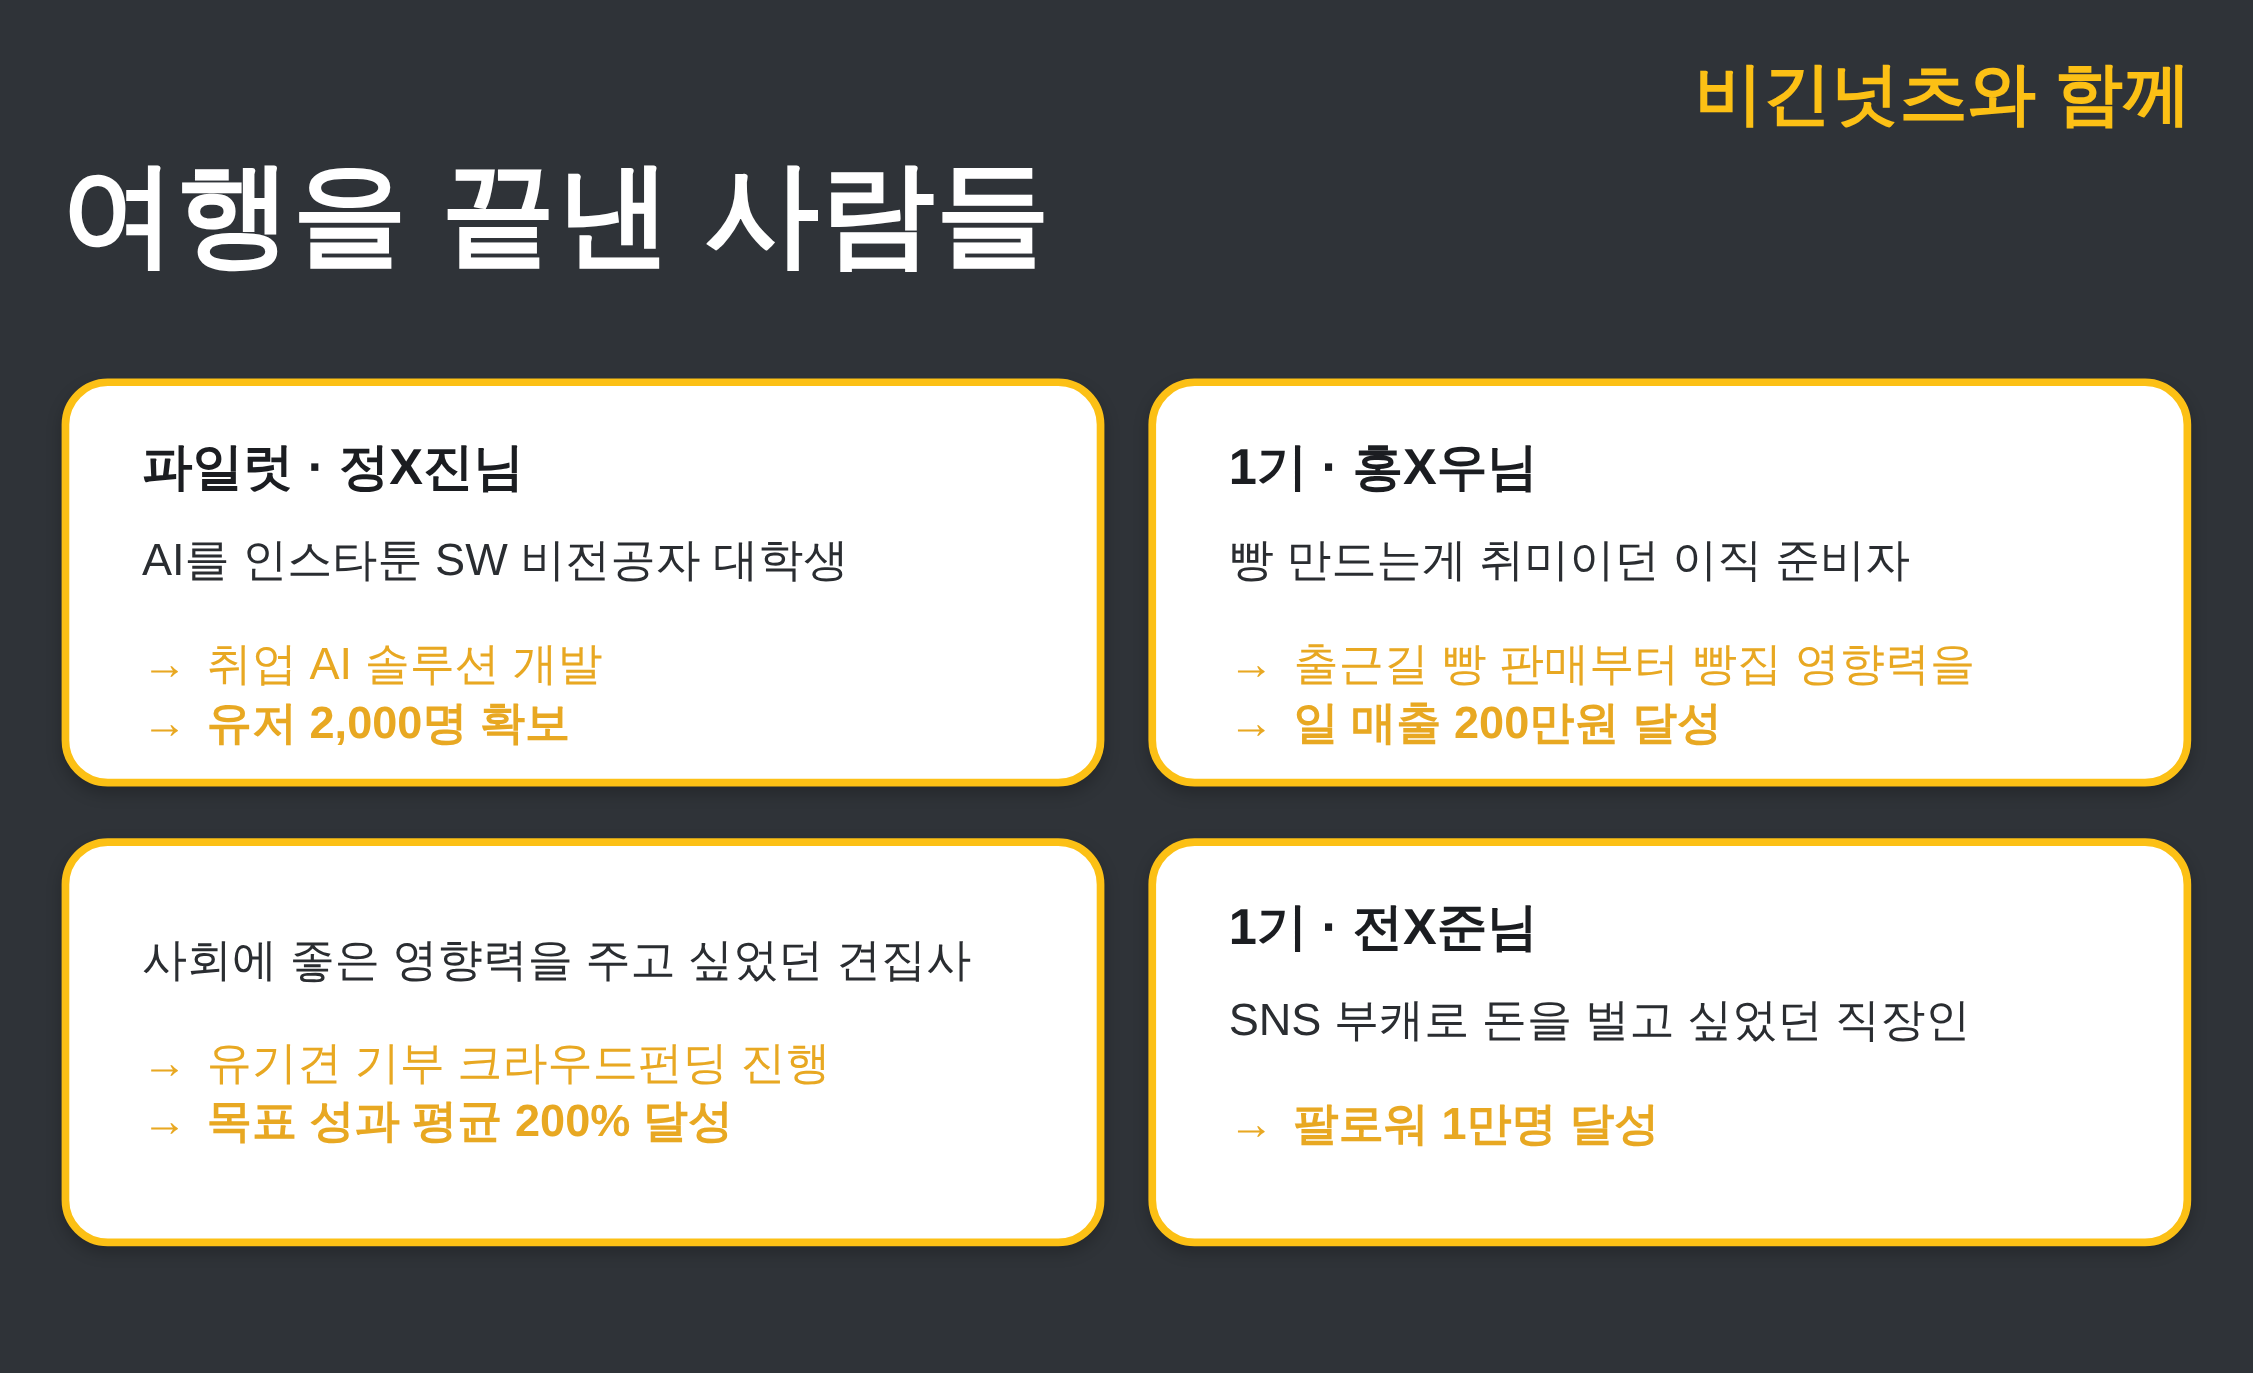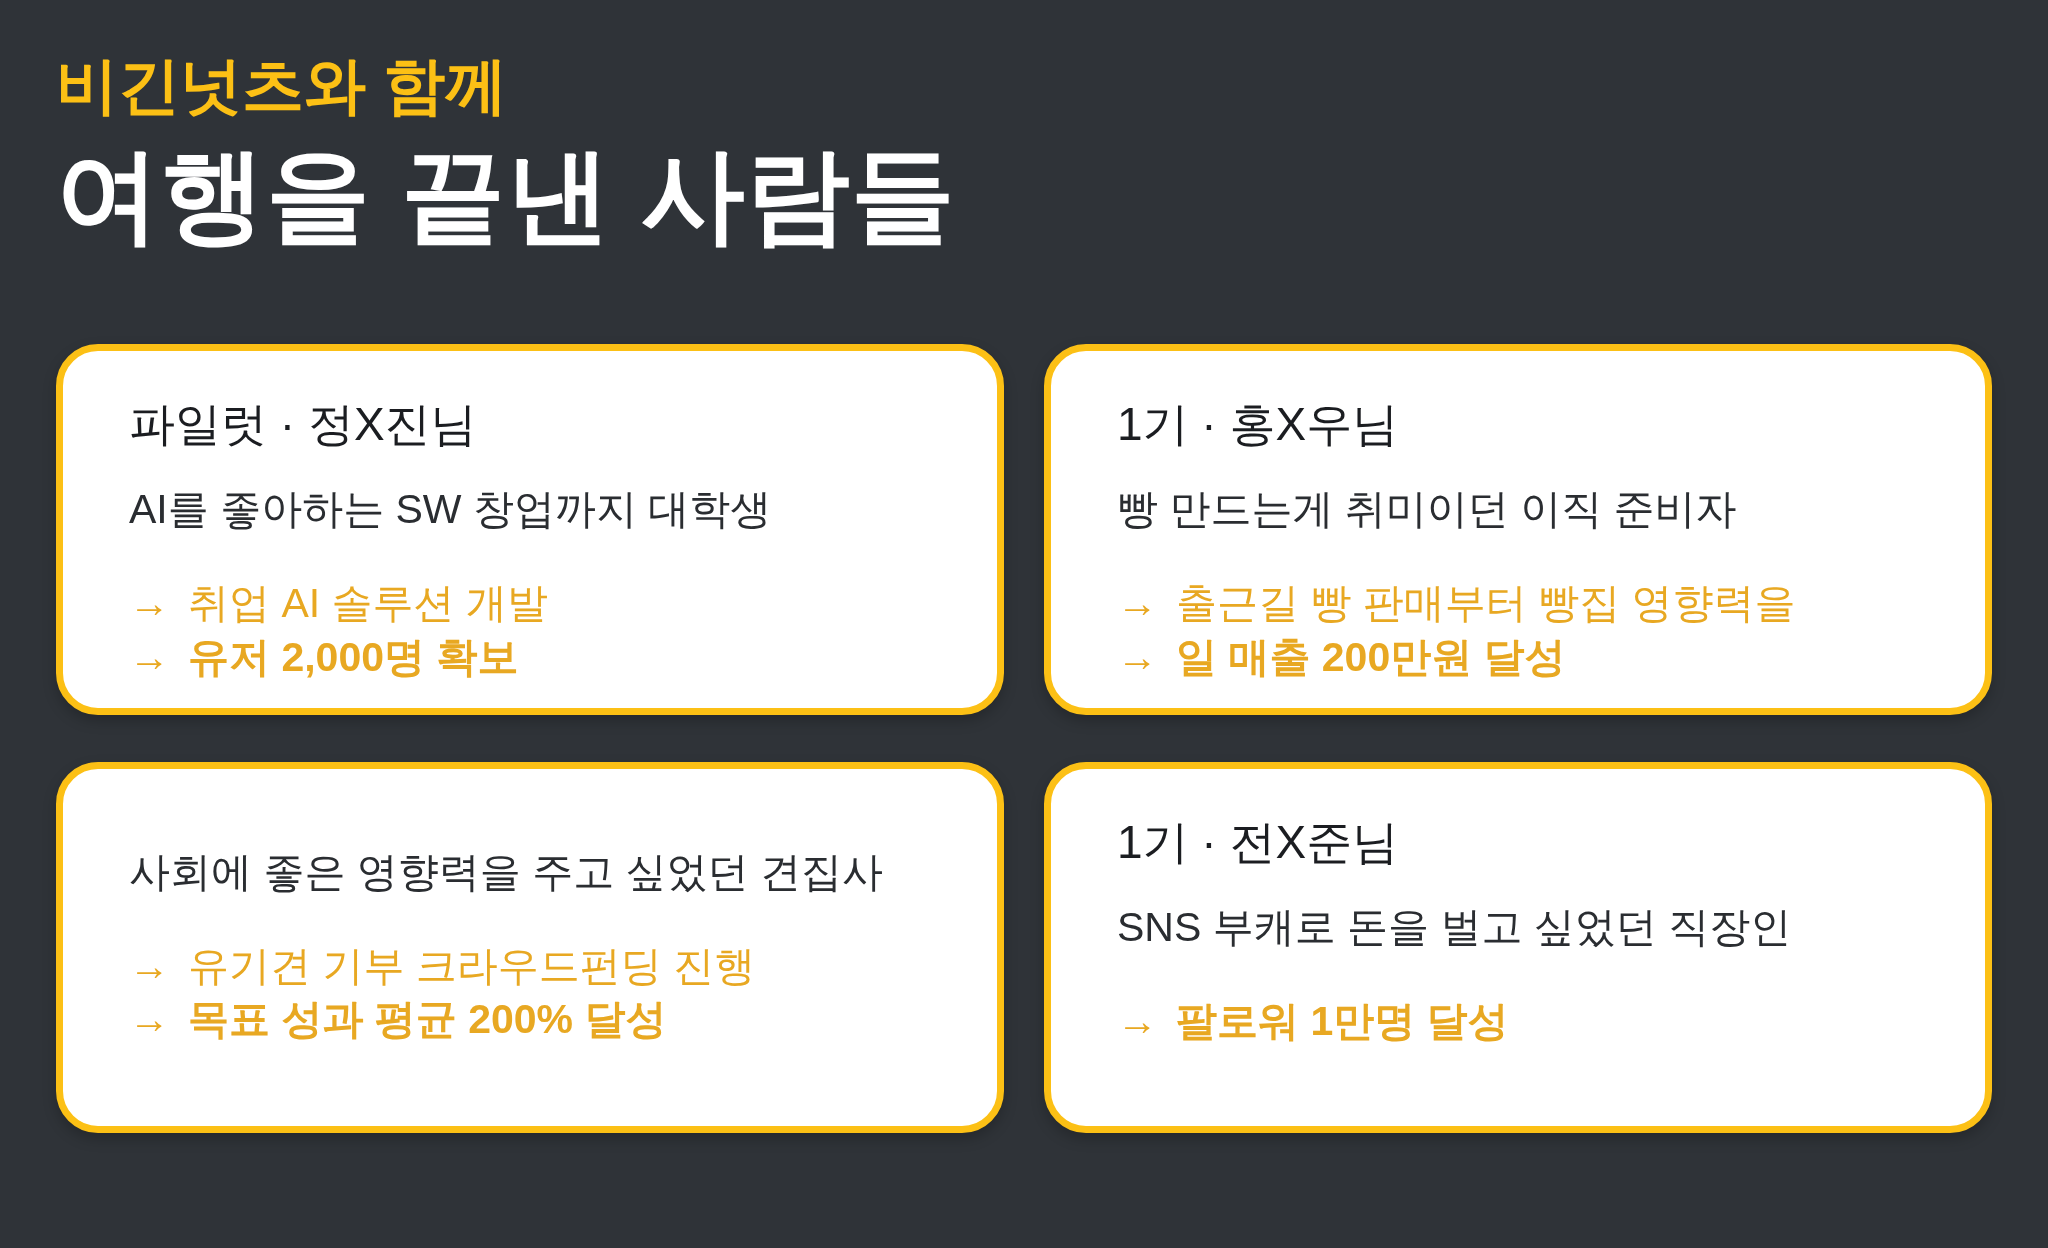--- a/index.html
+++ b/index.html
@@ -14,21 +14,21 @@
   html,body{width:2048px;height:1248px;overflow:hidden;}
   body{
     background:var(--bg);
     font-family:"Liberation Sans","DejaVu Sans",sans-serif;
   }
   .slide{
     width:2048px;height:1248px;
     padding:52px 56px 0 56px;
   }
   .eyebrow{
-    text-align:left;
+    text-align:right;
     color:var(--accent);
     font-size:62px;
     font-weight:700;
     line-height:1.1;
   }
   .heading{
     text-align:left;
     color:#FFFFFF;
     font-size:104px;
     font-weight:700;
@@ -47,21 +47,21 @@
     background:var(--card-bg);
     border:7px solid var(--accent);
     border-radius:42px;
     height:371px;
     padding:46px 60px 0 66px;
     box-shadow:0 6px 14px rgba(0,0,0,0.22);
   }
   .card-name{
     color:var(--name);
     font-size:46px;
-    font-weight:400;
+    font-weight:700;
     line-height:1.2;
   }
   .card-desc{
     color:var(--desc);
     font-size:41px;
     font-weight:400;
     line-height:1.25;
     margin-top:32px;
   }
   .achievements{
@@ -88,21 +88,21 @@
 
 <div class="slide">
 
   <div class="eyebrow">비긴넛츠와 함께</div>
   <h1 class="heading">여행을 끝낸 사람들</h1>
 
   <div class="grid">
 
     <section class="card">
       <div class="card-name">파일럿 · 정X진님</div>
-      <div class="card-desc">AI를 좋아하는 SW 창업까지 대학생</div>
+      <div class="card-desc">AI를 인스타툰 SW 비전공자 대학생</div>
       <div class="achievements">
         <div class="achievement"><span class="arrow">→</span><span>취업 AI 솔루션 개발</span></div>
         <div class="achievement strong"><span class="arrow">→</span><span>유저 2,000명 확보</span></div>
       </div>
     </section>
 
     <section class="card">
       <div class="card-name">1기 · 홍X우님</div>
       <div class="card-desc">빵 만드는게 취미이던 이직 준비자</div>
       <div class="achievements">

